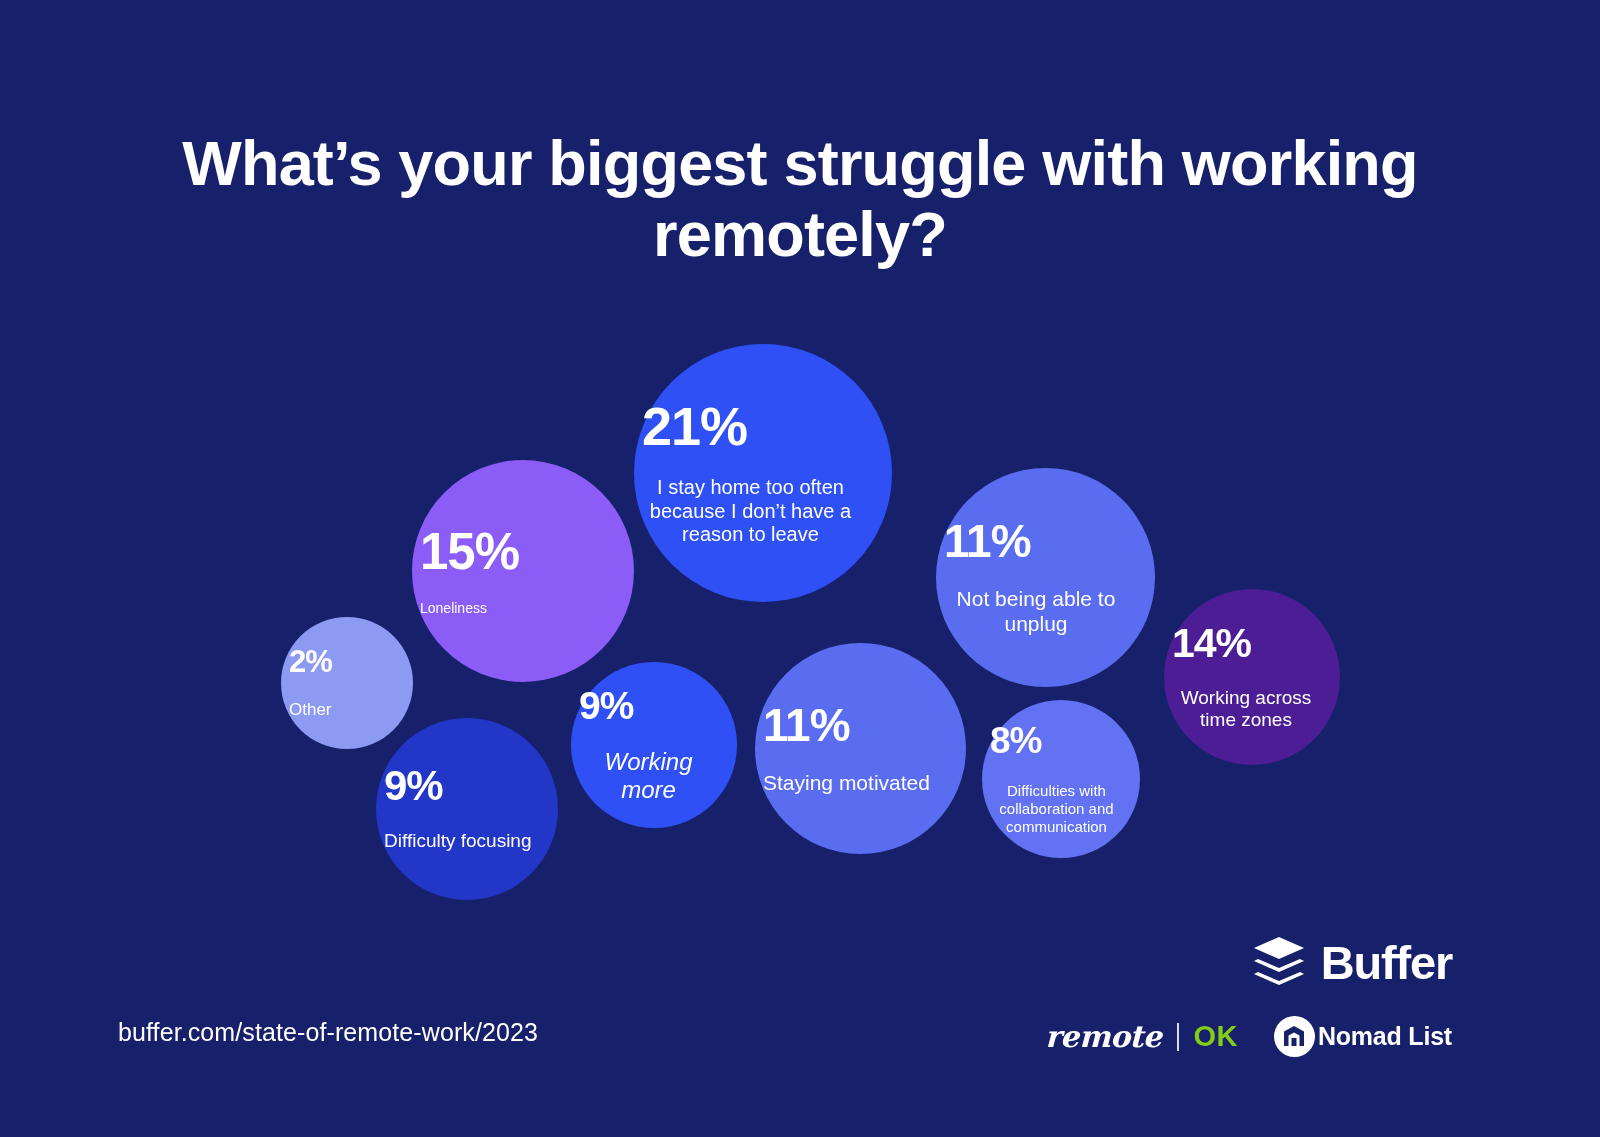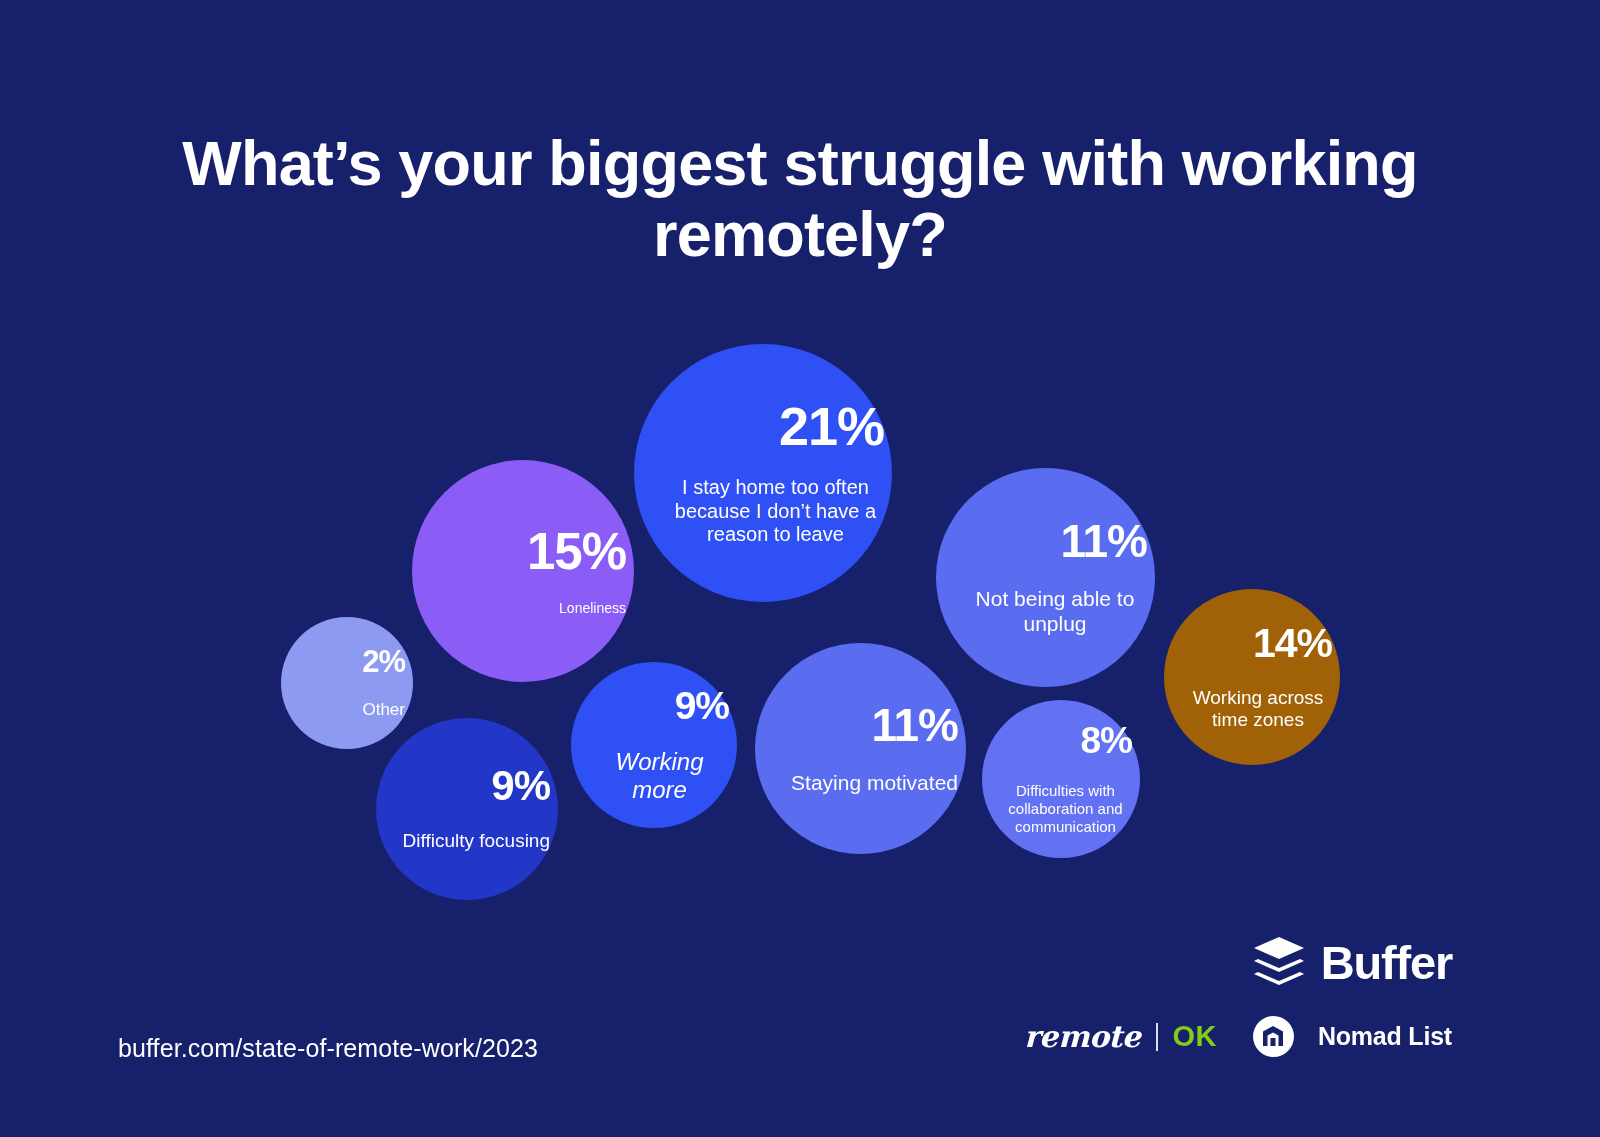--- a/index.html
+++ b/index.html
@@ -28,21 +28,21 @@
     letter-spacing:-0.8px;
     padding:0 180px;
   }
 
   
   .bubble {
     position:absolute;
     border-radius:50%;
     display:flex;
     flex-direction:column;
-    align-items:flex-end;
+    align-items:flex-start;
     justify-content:center;
     text-align:center;
     color:#ffffff;
     padding:0 8px;
   }
   .bubble .pct {
     font-weight:bold;
     line-height:1;
     letter-spacing:-1px;
   }
@@ -52,21 +52,20 @@
     font-weight:400;
   }
 
   
   #footer-url {
     position:absolute;
     left:118px; top:1018px;
     color:#ffffff;
     font-size:25px;
     letter-spacing:0.1px;
-    margin-top:16px;
   }
   #buffer-logo {
     position:absolute;
     right:148px; top:935px;
     display:flex;
     align-items:center;
     gap:16px;
   }
   #buffer-wordmark {
     color:#ffffff;
@@ -95,21 +94,21 @@
     background:#ffffff;
     opacity:.85;
   }
   #ok-word {
     color:#84cc16;
     font-size:29px;
     font-weight:bold;
     letter-spacing:0.5px;
   }
   #nomad-group {
-    display:flex; align-items:center; gap:24px;
+    display:flex; align-items:center; gap:3px;
     margin-left:22px;
     justify-content:space-between;
   }
   #nomad-mark {
     width:41px; height:41px;
     border-radius:50%;
     background:#ffffff;
     display:flex; align-items:center; justify-content:center;
   }
   #nomad-word {
@@ -128,21 +127,21 @@
 
   <div id="bubble-layer">
       <div class="bubble" style="width: 258px; height: 258px; left: 634px; top: 344px; background: rgb(46, 80, 245);">
         <div class="pct" style="font-size: 54px;">21%</div>
         <div class="lbl" style="font-size: 20px; max-width: 217px;">I stay home too often because I don’t have a reason to leave</div>
       </div>
       <div class="bubble" style="width: 222px; height: 222px; left: 412px; top: 460px; background: #8b5cf6;">
         <div class="pct" style="font-size: 51px;">15%</div>
         <div class="lbl" style="font-size: 14px; max-width: 186px;">Loneliness</div>
       </div>
-      <div class="bubble" style="width: 176px; height: 176px; left: 1164px; top: 589px; background: #a16207;">
+      <div class="bubble" style="width: 176px; height: 176px; left: 1164px; top: 589px; background: #4c1d95;">
         <div class="pct" style="font-size: 41px;">14%</div>
         <div class="lbl" style="font-size: 19px; max-width: 148px;">Working across time zones</div>
       </div>
       <div class="bubble" style="width: 219px; height: 219px; left: 936px; top: 468px; background: rgb(90, 108, 240);">
         <div class="pct" style="font-size: 46px;">11%</div>
         <div class="lbl" style="font-size: 21px; max-width: 184px;">Not being able to unplug</div>
       </div>
       <div class="bubble" style="width: 211px; height: 211px; left: 755px; top: 643px; background: rgb(90, 108, 240);">
         <div class="pct" style="font-size: 46px;">11%</div>
         <div class="lbl" style="font-size: 21px; max-width: 177px;">Staying motivated</div>

